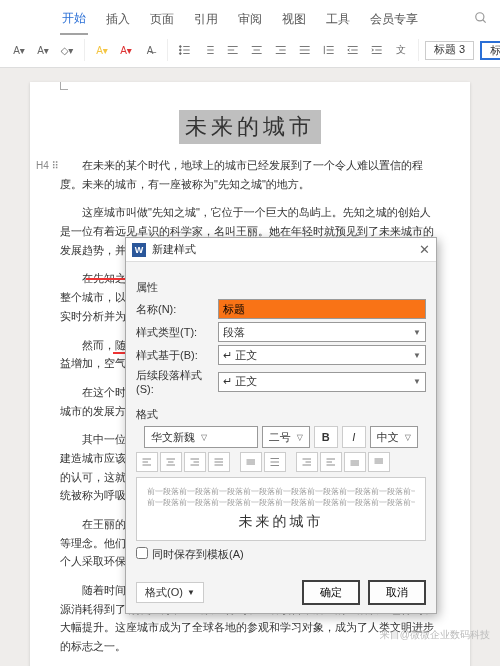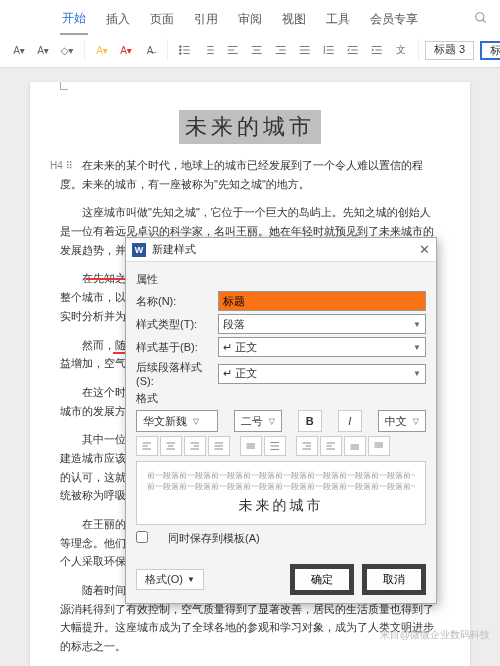--- a/index.html
+++ b/index.html
@@ -12,54 +12,54 @@
 .tgrp{display:flex;gap:2px;align-items:center;border-right:1px solid #eee;padding-right:6px;margin-right:2px}
 .tbtn{width:22px;height:22px;display:flex;align-items:center;justify-content:center;color:#666;border-radius:2px;font-size:10px}
 .tbtn svg{width:14px;height:14px;stroke:#666;fill:none;stroke-width:1.5}
 .styles{display:flex;gap:6px;margin-left:auto}
 .stylebox{border:1px solid #ccc;padding:0 8px;font-size:11px;background:#fff;white-space:nowrap}
 .stylebox.sel{border:2px solid #2a6fd6}
 .page{background:#fff;margin:14px auto 0;width:440px;min-height:560px;padding:28px 30px;position:relative;box-shadow:0 1px 3px rgba(0,0,0,.15)}
 .ruler-mark{position:absolute;top:0;left:30px;width:8px;height:8px;border-left:1px solid #aaa;border-bottom:1px solid #aaa}
 .title-h{font-family:"STXingkai","KaiTi",cursive;font-size:22px;text-align:center;background:#bfbfbf;display:inline-block;padding:2px 6px;margin:0 auto 12px;letter-spacing:4px}
 .title-wrap{text-align:center}
-.margin-label{position:absolute;left:20px;top:78px;font-size:10px;color:#888}
+.margin-label{position:absolute;left:6px;top:78px;font-size:10px;color:#888}
 .para{font-size:11px;line-height:1.7;text-indent:2em;margin-bottom:10px;color:#333}
 .dialog{position:absolute;left:125px;top:237px;width:312px;background:#f4f4f4;border:1px solid #aaa;box-shadow:2px 3px 10px rgba(0,0,0,.3);font-size:11px}
 .dlg-title{display:flex;align-items:center;padding:4px 6px;background:#fff;border-bottom:1px solid #ddd}
 .dlg-title .wicon{width:14px;height:14px;background:#2b579a;color:#fff;font-size:9px;display:flex;align-items:center;justify-content:center;margin-right:6px;font-weight:bold}
 .dlg-title .x{margin-left:auto;color:#666;font-size:13px;cursor:pointer}
 .dlg-body{padding:6px 10px 8px}
-.sect{font-size:11px;color:#333;margin:4px 0 4px}
+.sect{font-size:11px;color:#333;margin:12px 0 4px}
 .frow{display:flex;align-items:center;margin:3px 0}
 .flabel{width:82px;font-size:11px;color:#333}
 .finput{flex:1;height:20px;border:1px solid #999;background:#fff;padding:0 4px;font-size:11px}
 .finput.sel{background:#f97316}
 .fselect{flex:1;height:20px;border:1px solid #999;background:#fff;padding:0 4px;font-size:11px;display:flex;align-items:center;justify-content:space-between}
 .fselect .arr{font-size:8px;color:#666}
 .arrow{position:absolute;color:#e33;font-size:18px}
 .arrow1{left:68px;top:269px}
 .arrow2{left:95px;top:343px}
 .arrow1::after,.arrow2::after{content:"";display:block;width:60px;height:2px;background:#e33;position:absolute;top:9px;left:18px}
 .arrow1::before,.arrow2::before{content:"";position:absolute;left:74px;top:4px;border:5px solid transparent;border-left-color:#e33}
-.fmtrow{display:flex;gap:16px;margin:4px 0}
+.fmtrow{display:flex;gap:4px;margin:4px 8px}
 .fmtsel{height:22px;border:1px solid #999;background:#fff;padding:0 6px;font-size:11px;display:flex;align-items:center;gap:6px}
 .fmtsel .arr{font-size:8px;color:#666}
 .fmtbtn{width:24px;height:22px;border:1px solid #ccc;background:#fff;display:flex;align-items:center;justify-content:center;font-size:11px}
 .parabtns{display:flex;gap:2px;margin:4px 0;flex-wrap:wrap}
 .pbtn{width:22px;height:20px;border:1px solid #ccc;background:#fff;display:flex;align-items:center;justify-content:center}
 .pbtn svg{width:12px;height:12px;stroke:#666;fill:none;stroke-width:1.5}
 .preview{border:1px solid #ccc;background:#fff;margin:5px 0;padding:8px 10px;font-size:8px;color:#999;line-height:1.4}
 .preview .pline{white-space:nowrap;overflow:hidden}
 .preview .ptitle{font-family:"STXingkai","KaiTi",cursive;font-size:14px;color:#333;text-align:center;margin-top:4px;letter-spacing:3px}
-.chk{display:flex;align-items:flex-start;gap:20px;margin:6px 0;font-size:11px}
+.chk{display:flex;align-items:flex-start;gap:4px;margin:6px 0;font-size:11px}
 .chk input{width:12px;height:12px}
 .dlg-foot{display:flex;align-items:center;padding:4px 10px 8px;gap:8px}
 .fmtlnk{border:1px solid #ccc;background:#fff;padding:2px 8px;font-size:11px;display:flex;align-items:center;gap:4px}
-.fbtn{border:5px solid #404040;background:#fdfdfd;padding:3px 16px;font-size:11px}
+.fbtn{border:2px solid #404040;background:#fdfdfd;padding:3px 16px;font-size:11px}
 .watermark{position:absolute;right:10px;bottom:24px;font-size:10px;color:#bbb}
 </style>
 </head>
 <body>
 
 <div class="ribbon-tabs">
   <span class="active">开始</span>
   <span>插入</span>
   <span>页面</span>
   <span>引用</span>

